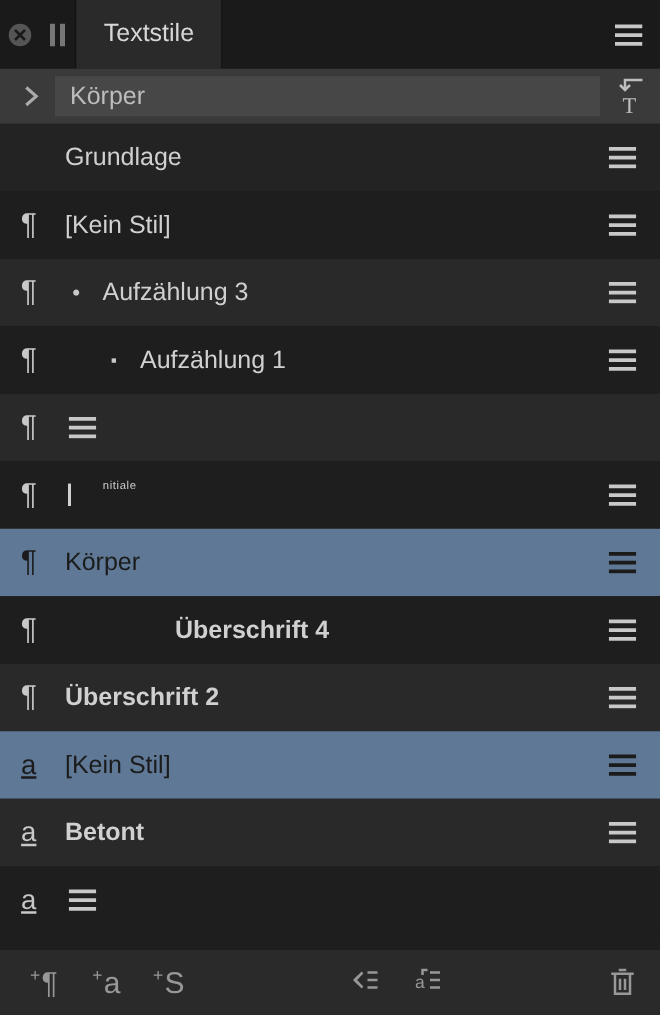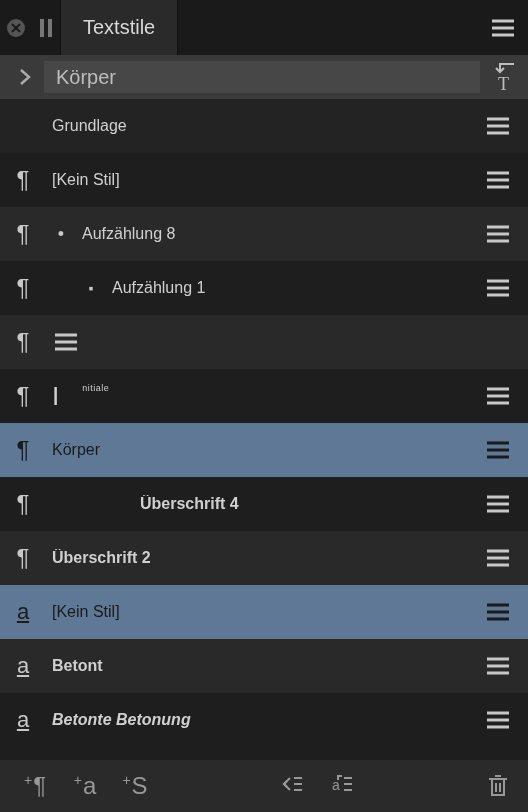--- a/index.html
+++ b/index.html
@@ -20,21 +20,21 @@
   .selrow .field { flex:1; height:32px; background:#474747; display:flex; align-items:center; padding:0 12px; color:#bdbdbd; }
   .selrow .apply { width:42px; display:flex; align-items:center; justify-content:center; color:#bdbdbd; }
 
   
   .list { flex:1; overflow:hidden; }
   .row { display:flex; align-items:center; height:54px; padding:0 10px 0 0; }
   .row .icon-slot { width:46px; display:flex; align-items:center; justify-content:center; color:#c8c8c8; font-size:24px; }
   .row .bullet1 { width:30px; display:flex; align-items:center; justify-content:center; color:#c8c8c8; font-size:18px;}
   .row .bullet2 { width:30px; margin-left:30px; display:flex; align-items:center; justify-content:center; color:#c8c8c8; font-size:14px;}
   .row .indent1 { margin-left: 88px; }
-  .row .label { flex:1; color:#d0d0d0; font-size:16px; padding-left:6px; white-space:nowrap; overflow:hidden; text-overflow:ellipsis;}
+  .row .label { flex:1; color:#d0d0d0; font-size:20px; padding-left:6px; white-space:nowrap; overflow:hidden; text-overflow:ellipsis;}
   .row .hamb { width:40px; display:flex; align-items:center; justify-content:center; color:#c8c8c8; }
   .row.highlight { background:#5e7895; }
   .row.highlight .label, .row.highlight .icon-slot, .row.highlight .hamb { color:#1b1b1b; }
 
   .row.bg-a { background:#232323; }
   .row.bg-b { background:#1e1e1e; }
   .row.bg-c { background:#292929; }
 
   .bold   { font-weight:700; font-size:22px; }
   .italic { font-style:italic; }
@@ -145,21 +145,21 @@
             <line x1="0" y1="9" x2="22" y2="9"></line>
             <line x1="0" y1="16" x2="22" y2="16"></line>
           </svg>
         </div>
       </div>
       <div class="row bg-c">
         <div class="icon-slot">
           <span class="pilcrow">¶</span>
         </div>
         <div class="bullet1">•</div>
-        <div class="label  ">Aufzählung 8</div>
+        <div class="label  ">Aufzählung 3</div>
         <div class="hamb">
           <svg class="hamb-svg" viewBox="0 0 22 18">
             <line x1="0" y1="2" x2="22" y2="2"></line>
             <line x1="0" y1="9" x2="22" y2="9"></line>
             <line x1="0" y1="16" x2="22" y2="16"></line>
           </svg>
         </div>
       </div>
       <div class="row bg-b">
         <div class="icon-slot">
@@ -262,21 +262,20 @@
             <line x1="0" y1="2" x2="22" y2="2"></line>
             <line x1="0" y1="9" x2="22" y2="9"></line>
             <line x1="0" y1="16" x2="22" y2="16"></line>
           </svg>
         </div>
       </div>
       <div class="row bg-b">
         <div class="icon-slot">
           <span class="char-a">a</span>
         </div>
-        <div class="label bold italic ">Betonte Betonung</div>
         <div class="hamb">
           <svg class="hamb-svg" viewBox="0 0 22 18">
             <line x1="0" y1="2" x2="22" y2="2"></line>
             <line x1="0" y1="9" x2="22" y2="9"></line>
             <line x1="0" y1="16" x2="22" y2="16"></line>
           </svg>
         </div>
       </div>
     </div>
 

